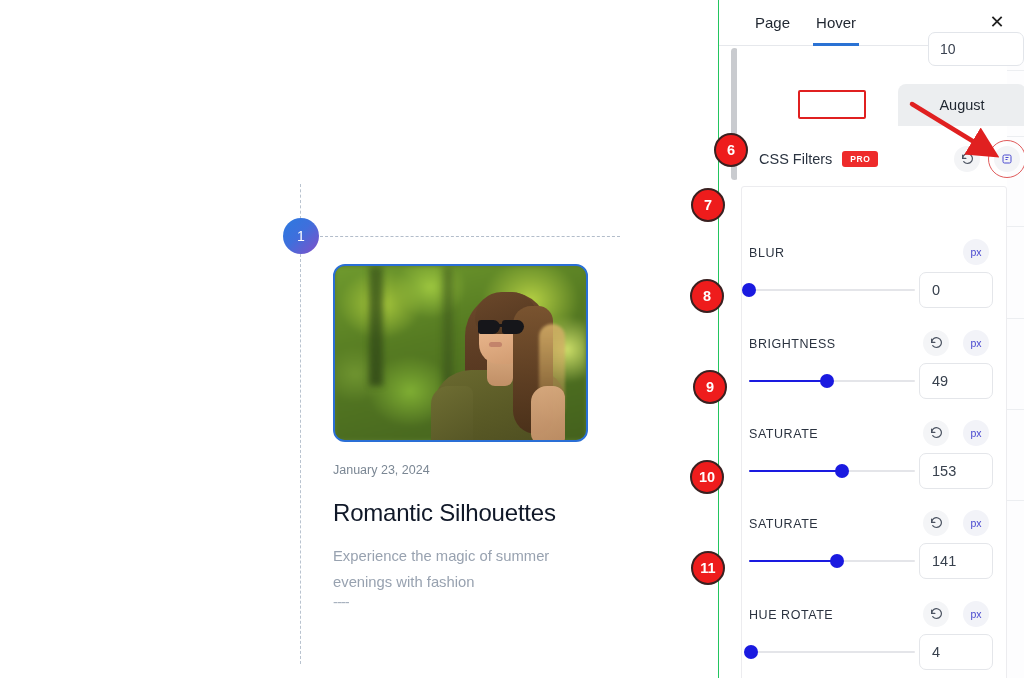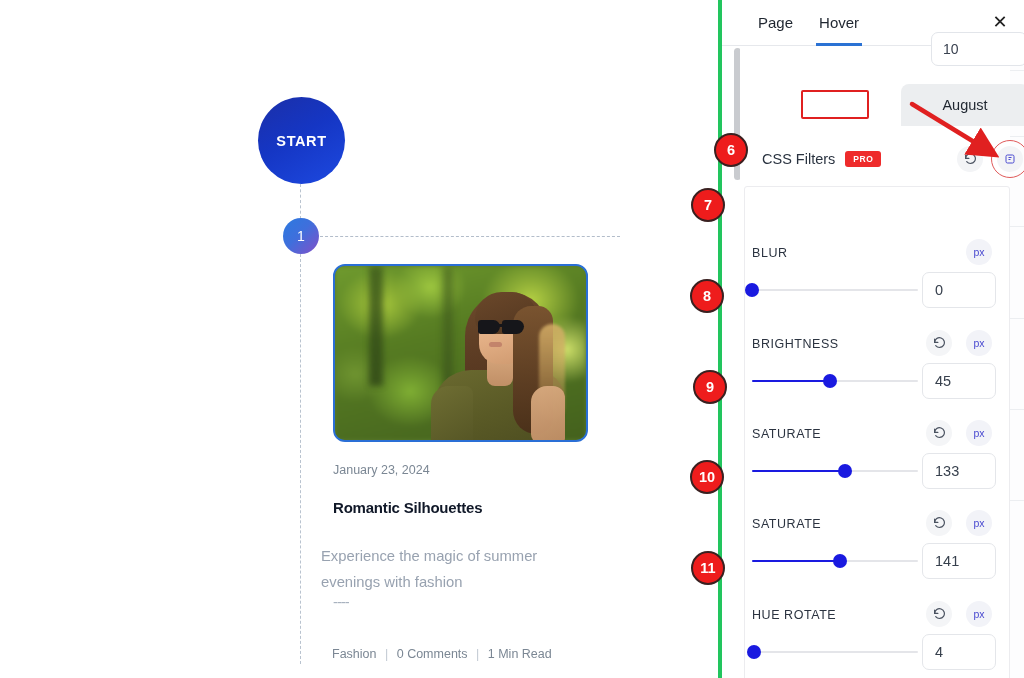--- a/index.html
+++ b/index.html
@@ -131,40 +131,40 @@
     background: linear-gradient(160deg, #d9ab80, #bf8d64);
     border-radius: 16px 12px 6px 10px; opacity: .95;
   }
 
   .post-date {
     position: absolute; left: 333px; top: 463px;
     font-size: 12.5px; color: #7b8794;
   }
   .post-title {
     position: absolute; left: 333px; top: 499px;
-    font-size: 15px; font-weight: bold; color: #101828; letter-spacing: -.2px;
+    font-size: 24px; font-weight: normal; color: #101828; letter-spacing: -.2px;
   }
   .post-excerpt {
-    position: absolute; left: 321px; top: 543px; width: 250px;
+    position: absolute; left: 333px; top: 543px; width: 250px;
     font-size: 14.8px; line-height: 26px; color: #98a2b0;
   }
   .post-dashes {
     position: absolute; left: 333px; top: 594px;
     font-size: 14.8px; color: #a8b2bf; letter-spacing: -1px;
   }
   .post-meta {
     position: absolute; left: 332px; top: 647px;
     font-size: 12.5px; color: #7b8794;
   }
   .post-meta .sep { color: #c3cad3; padding: 0 5px; }
 
   
   #panel {
     position: absolute; left: 718px; top: 0; width: 306px; height: 678px;
-    background: #ffffff; border-left: 4px solid #22c55e;
+    background: #ffffff; border-left: 1px solid #22c55e;
   }
   .panel-header {
     position: absolute; left: 0; top: 0; width: 306px; height: 46px;
     background: #fff; border-bottom: 1px solid #e6e8ec;
     display: flex; align-items: center; padding-left: 36px;
   }
   .ptab {
     font-size: 15px; color: #1f2630; margin-right: 26px;
     height: 46px; display: flex; align-items: center; position: relative;
   }
@@ -299,23 +299,20 @@
 <body>
 
 <div id="root">
 
   <div id="canvas">
 
     <div class="vline-top"></div>
     <div class="vline-bottom"></div>
     <div class="hline"></div>
 
-    <div class="start-circle">
-      <span>START</span>
-    </div>
 
     <div class="node-one">
       <span>1</span>
     </div>
 
     <div class="photo-card">
       <div class="photo-inner">
         <div class="ph-sky"></div>
         <div class="ph-trunk"></div>
         <div class="ph-trunk2"></div>
@@ -334,27 +331,20 @@
           <div class="ph-lens r"></div>
         </div>
         <div class="ph-arm"></div>
       </div>
     </div>
 
     <div class="post-date">January 23, 2024</div>
     <div class="post-title">Romantic Silhouettes</div>
     <div class="post-excerpt">Experience the magic of summer evenings with fashion</div>
     <div class="post-dashes">----</div>
-    <div class="post-meta">
-      <span>Fashion</span>
-      <span class="sep">|</span>
-      <span>0 Comments</span>
-      <span class="sep">|</span>
-      <span>1 Min Read</span>
-    </div>
   </div>
 
   <div id="panel">
 
     <div class="panel-header">
       <div class="ptab">Page</div>
       <div class="ptab active">Hover</div>
       <div class="panel-close">✕</div>
     </div>
 
@@ -419,37 +409,37 @@
                 <path d="M3 10a9 9 0 1 1 2 6"></path>
                 <polyline points="3 4 3 10 9 10"></polyline>
               </svg>
             </div>
             <div class="fg-unit">px</div>
             <div class="slider-wrap">
               <div class="slider-track"></div>
               <div class="slider-fill" style="width:78.02px"></div>
               <div class="slider-knob" style="left:78.02px"></div>
             </div>
-            <div class="num-box">45</div>
+            <div class="num-box">49</div>
           </div>
           <div class="fgroup" style="top: 381px;">
             <div class="fg-label">SATURATE</div>
             <div class="fg-reset">
               <svg width="13" height="13" viewBox="0 0 24 24" fill="none" stroke="#4a5260" stroke-width="2.2" stroke-linecap="round">
                 <path d="M3 10a9 9 0 1 1 2 6"></path>
                 <polyline points="3 4 3 10 9 10"></polyline>
               </svg>
             </div>
             <div class="fg-unit">px</div>
             <div class="slider-wrap">
               <div class="slider-track"></div>
               <div class="slider-fill" style="width:92.96px"></div>
               <div class="slider-knob" style="left:92.96px"></div>
             </div>
-            <div class="num-box">133</div>
+            <div class="num-box">153</div>
           </div>
           <div class="fgroup" style="top: 471px;">
             <div class="fg-label">SATURATE</div>
             <div class="fg-reset">
               <svg width="13" height="13" viewBox="0 0 24 24" fill="none" stroke="#4a5260" stroke-width="2.2" stroke-linecap="round">
                 <path d="M3 10a9 9 0 1 1 2 6"></path>
                 <polyline points="3 4 3 10 9 10"></polyline>
               </svg>
             </div>
             <div class="fg-unit">px</div>

